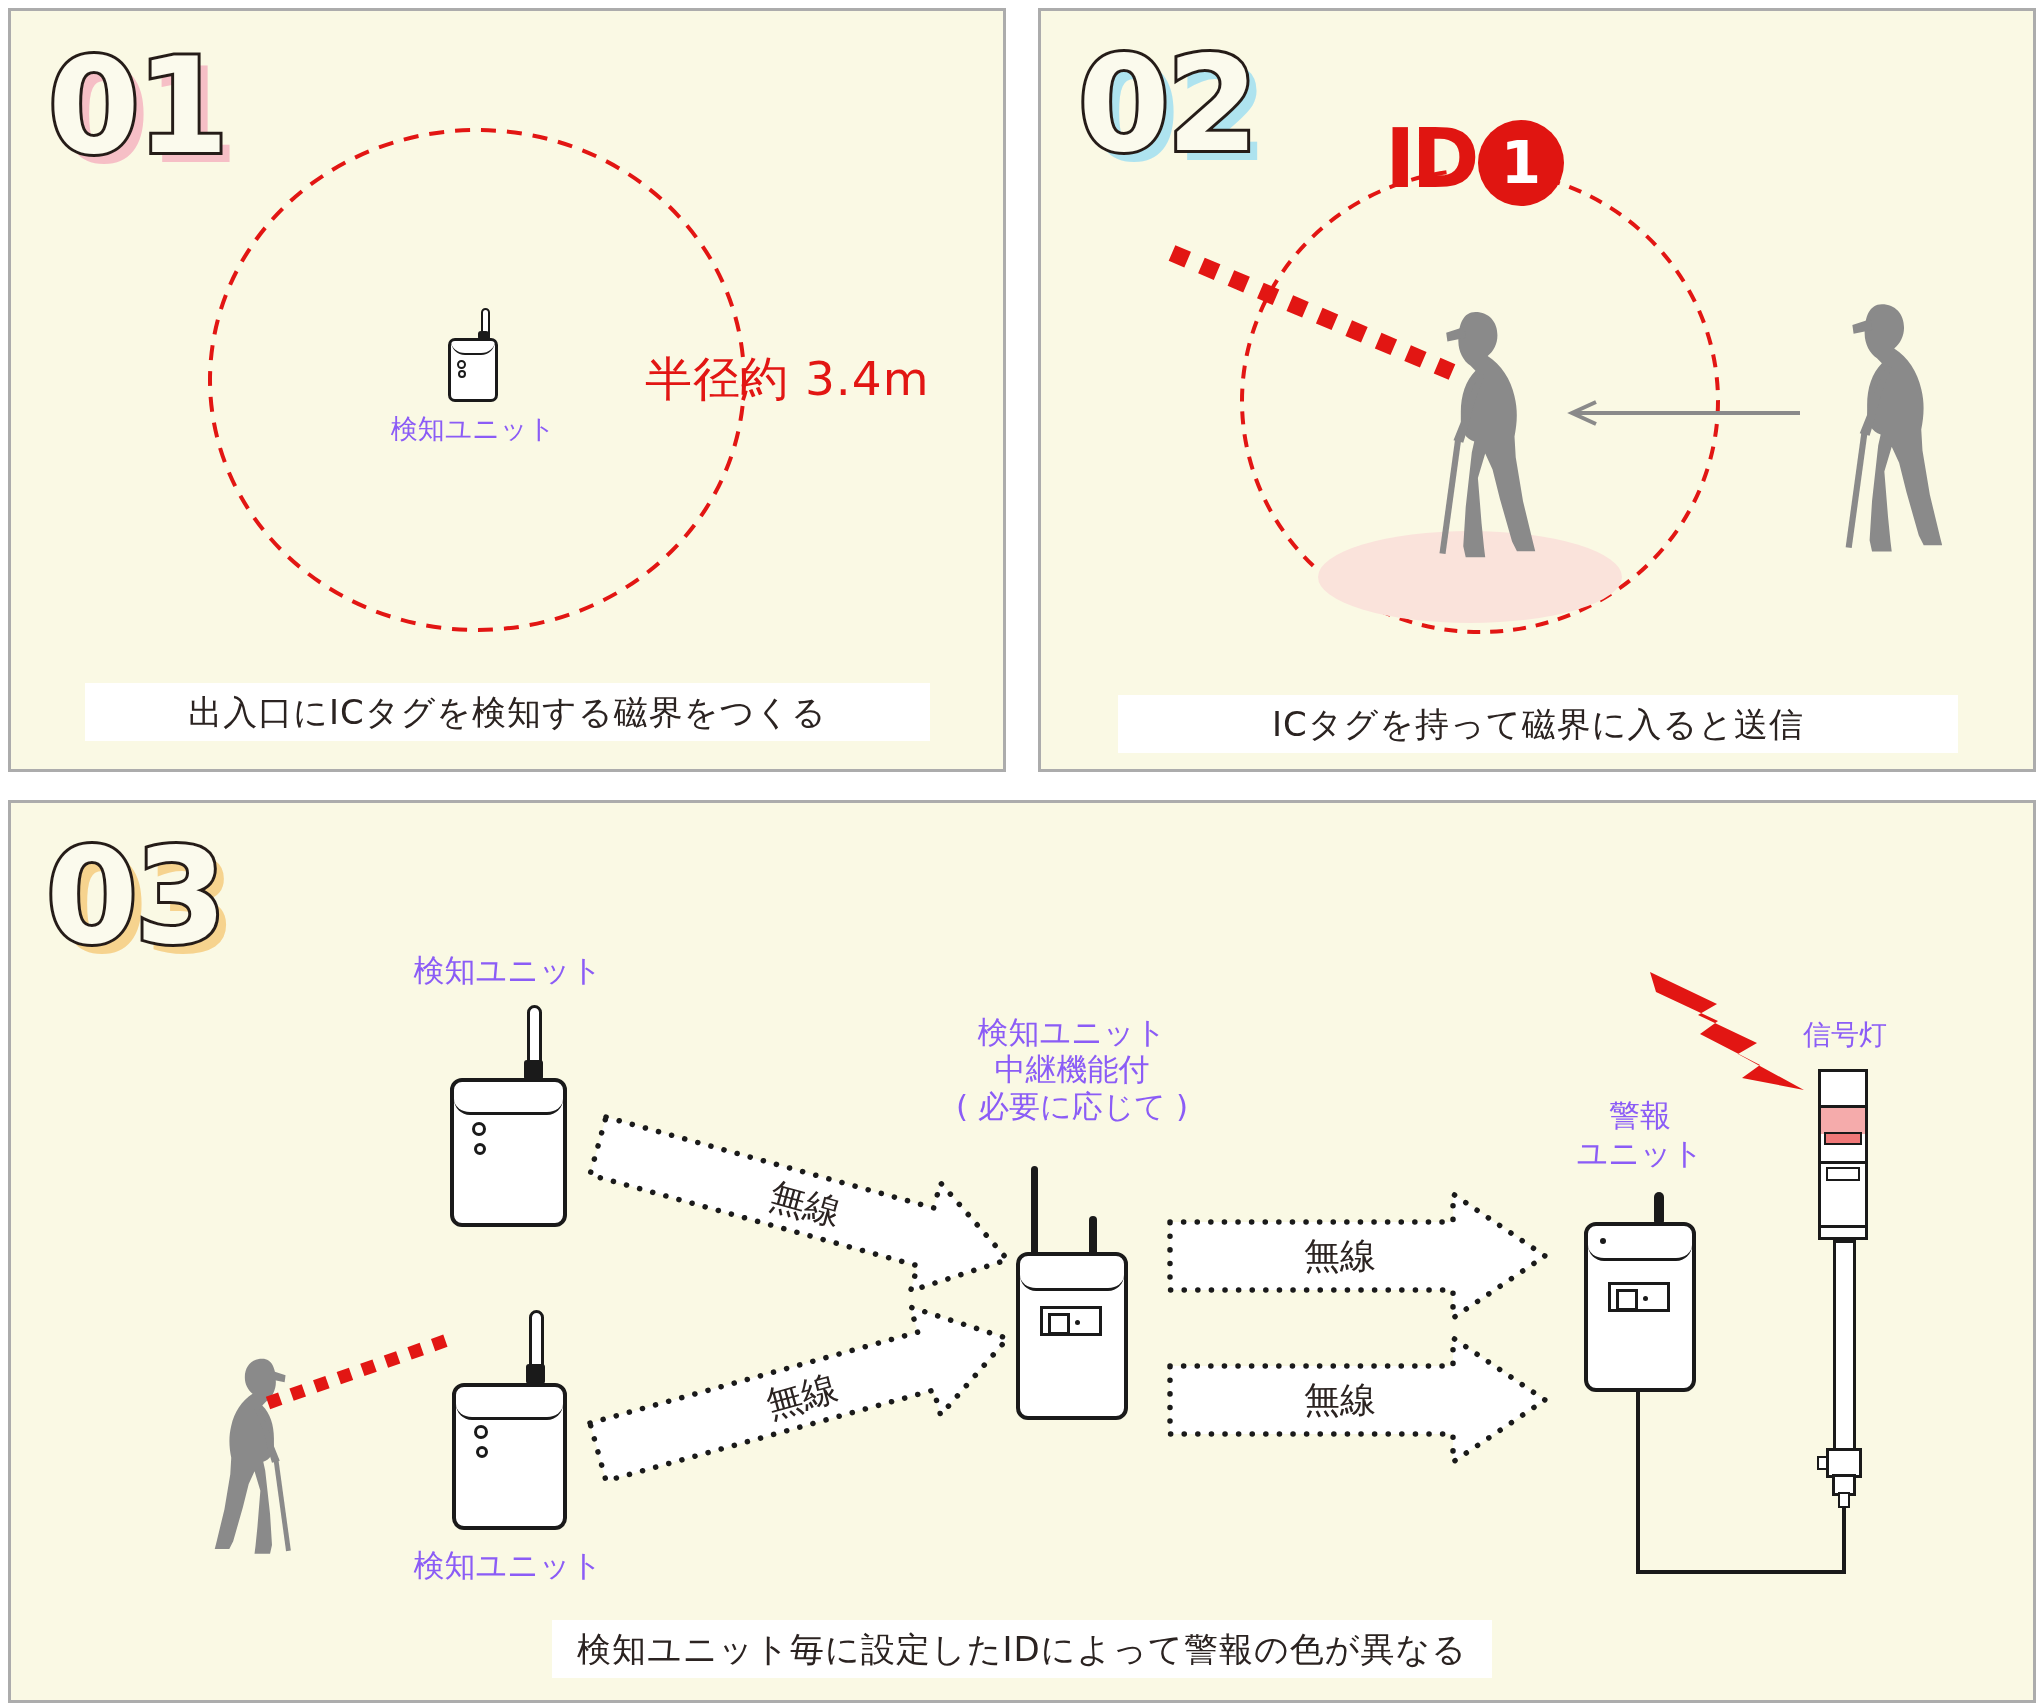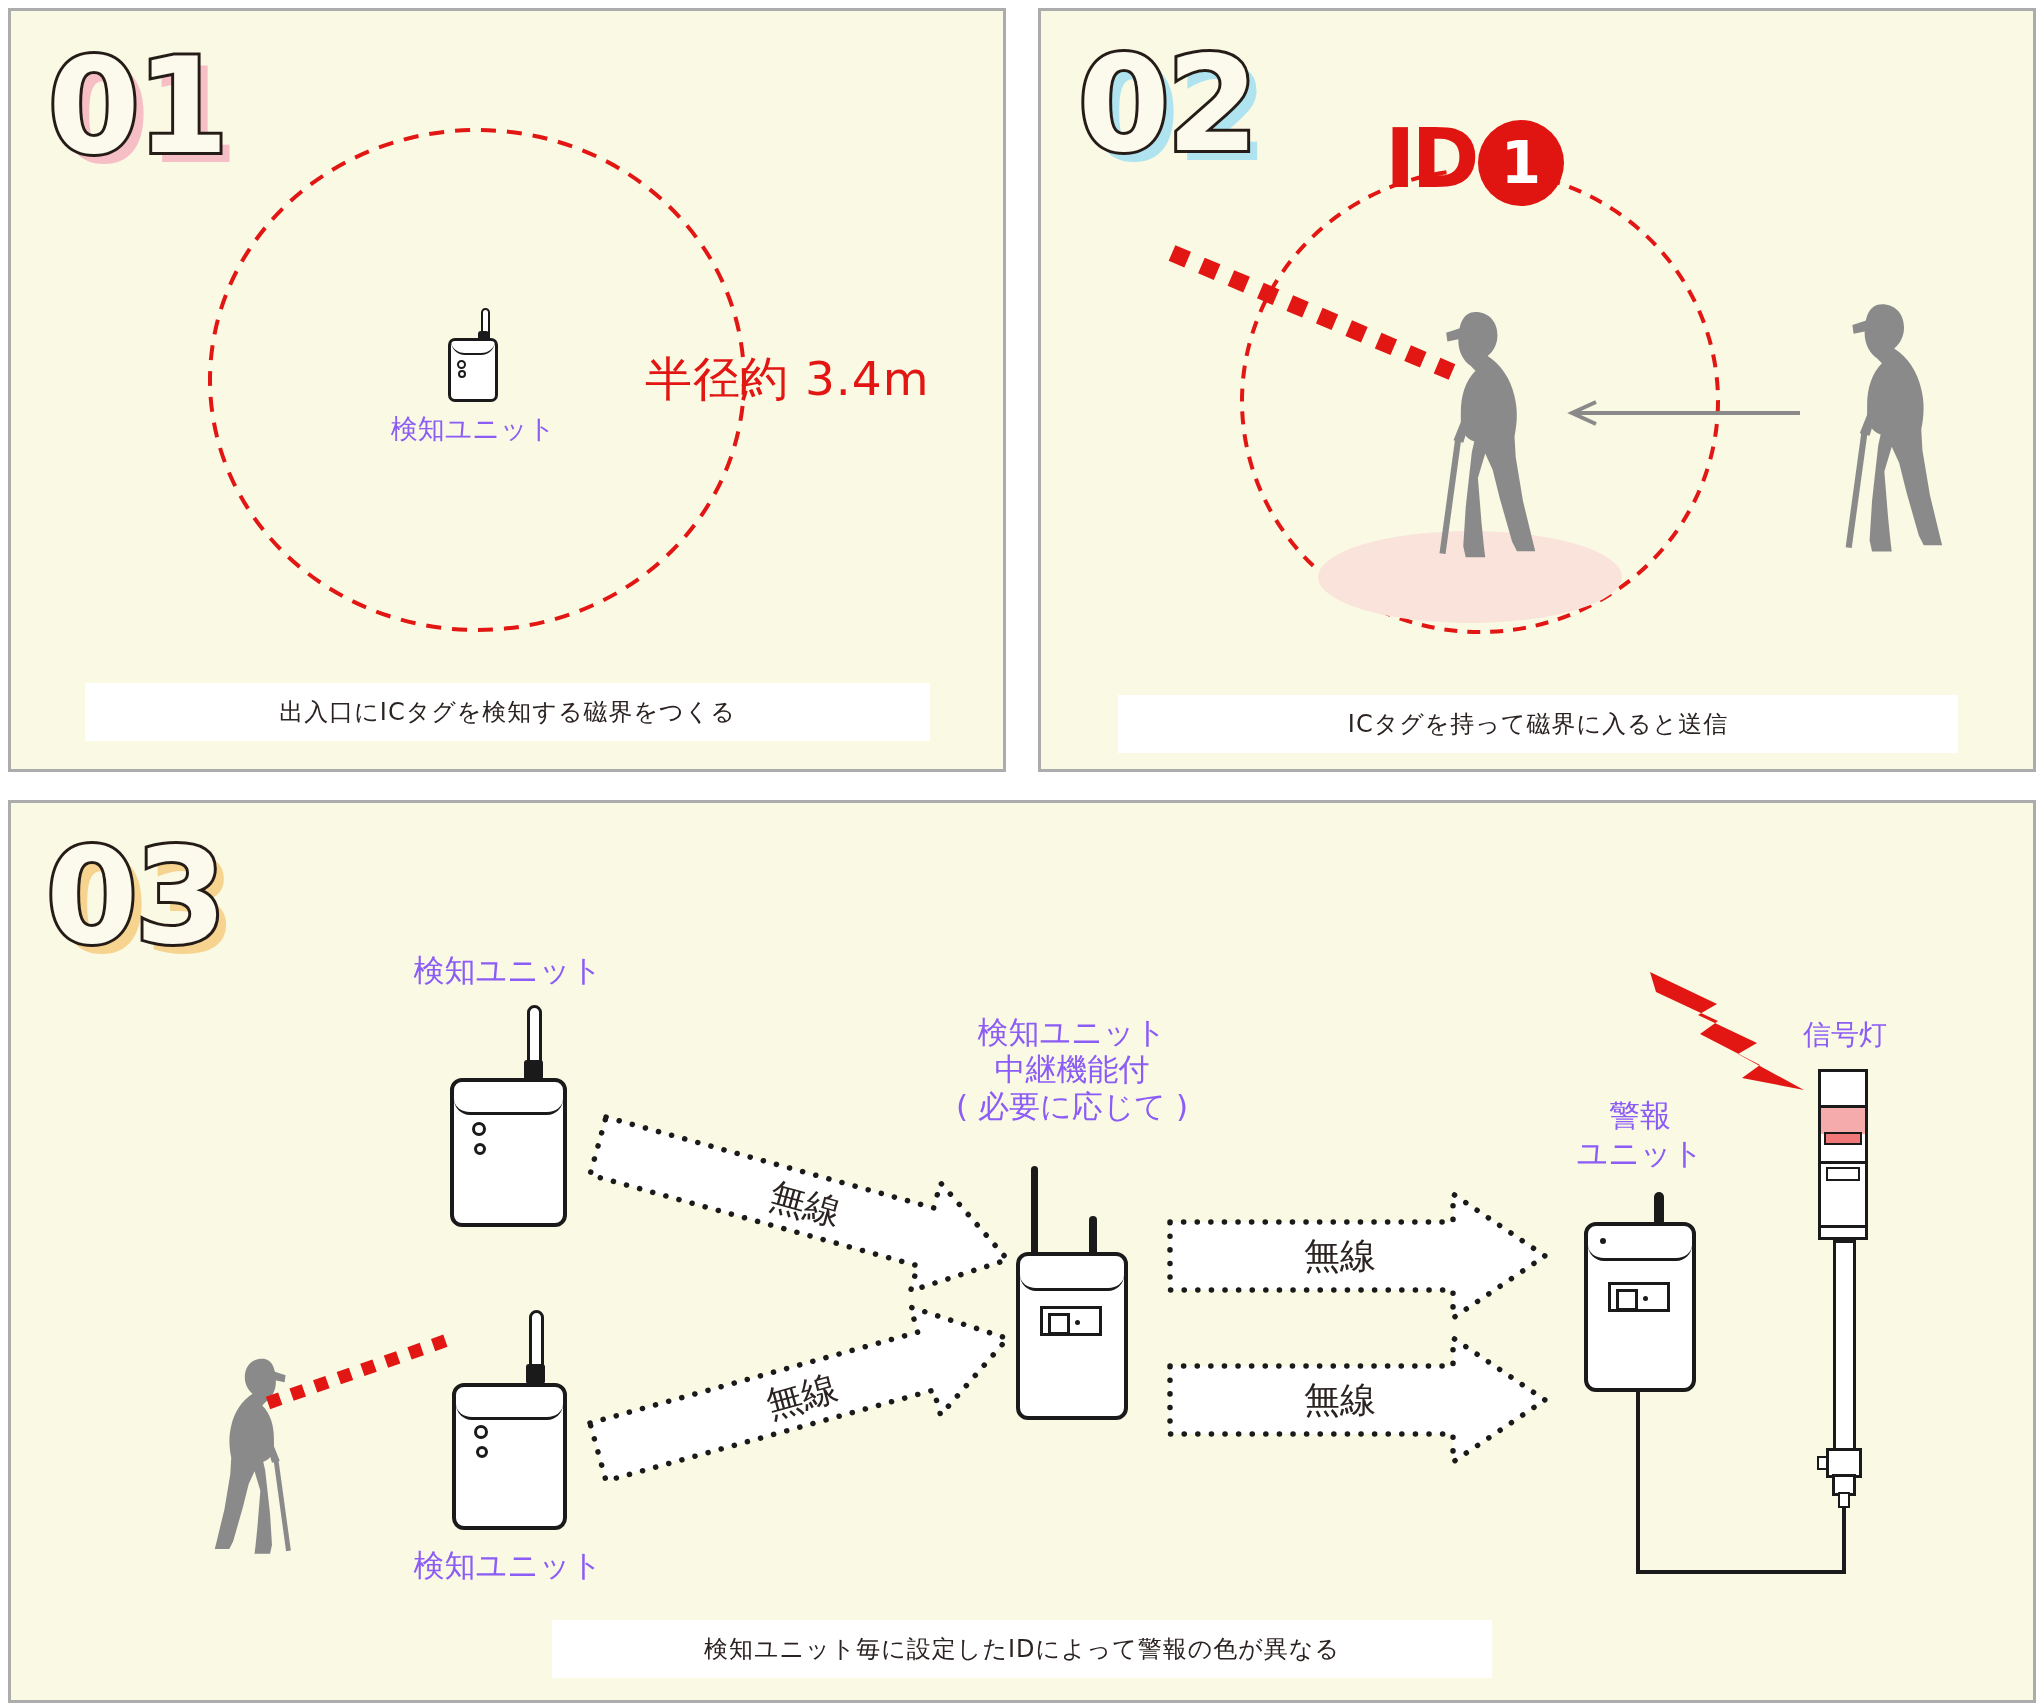--- a/index.html
+++ b/index.html
@@ -14,21 +14,21 @@
   .stepnum{position:absolute;font-size:132px;font-weight:700;letter-spacing:-3px;line-height:1;}
   .stepnum .shadow{position:absolute;left:10px;top:10px;}
   .stepnum .main{position:relative;color:#fbfaed;-webkit-text-stroke:6px #251c18;paint-order:stroke fill;}
   #num1{left:48px;top:40px;}   #num1 .shadow{color:#f6bfc6;}
   #num2{left:1078px;top:38px;} #num2 .shadow{color:#aee3ef;}
   #num3{left:46px;top:830px;}  #num3 .shadow{color:#f6d38e;}
 
   svg.layer{position:absolute;left:0;top:0;}
 
   
-  .caption{position:absolute;background:#ffffff;text-align:center;font-size:24px;font-weight:500;
+  .caption{position:absolute;background:#ffffff;text-align:center;font-size:34px;font-weight:500;
            color:#2b2321;letter-spacing:1px;}
   #cap1{left:85px;top:683px;width:845px;height:58px;line-height:58px;}
   #cap2{left:1118px;top:695px;width:840px;height:58px;line-height:58px;}
   #cap3{left:552px;top:1620px;width:940px;height:58px;line-height:58px;}
 
   
   .unit{position:absolute;background:#ffffff;border:4px solid #1a1a1a;border-radius:12px;}
   .unit .lid{position:absolute;left:0;top:0;right:0;border-bottom:3px solid #1a1a1a;
              border-radius:0 0 16px 16px;}
   .led{position:absolute;border:3px solid #1a1a1a;border-radius:50%;background:#fff;}

